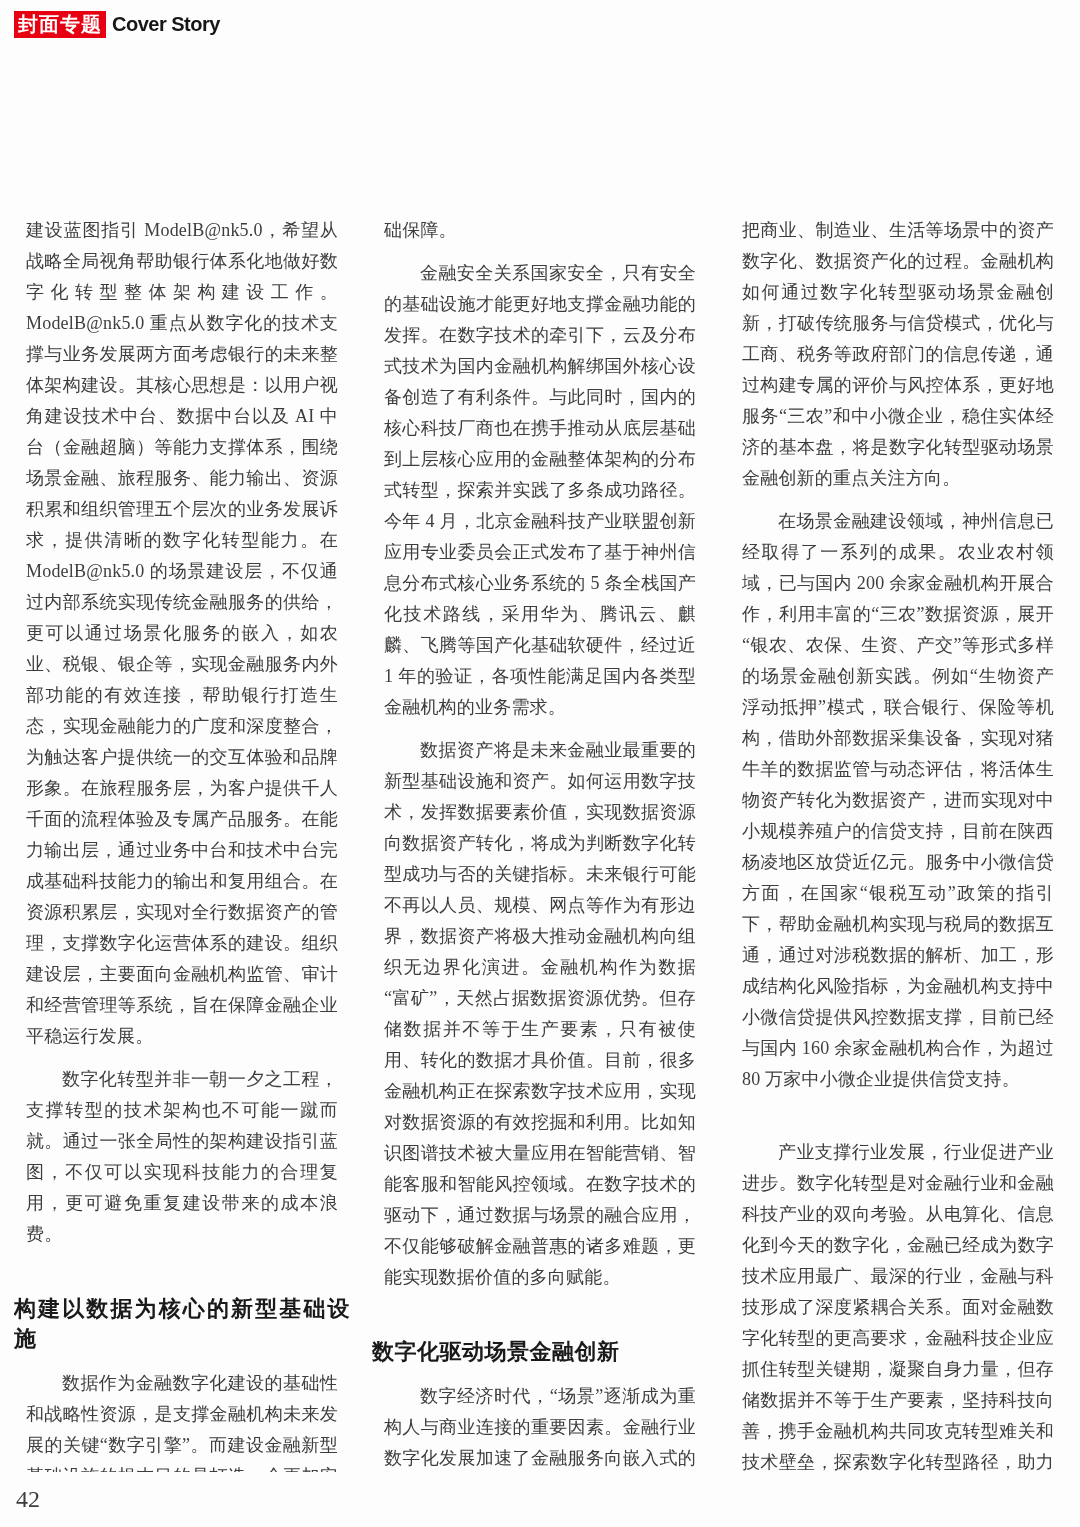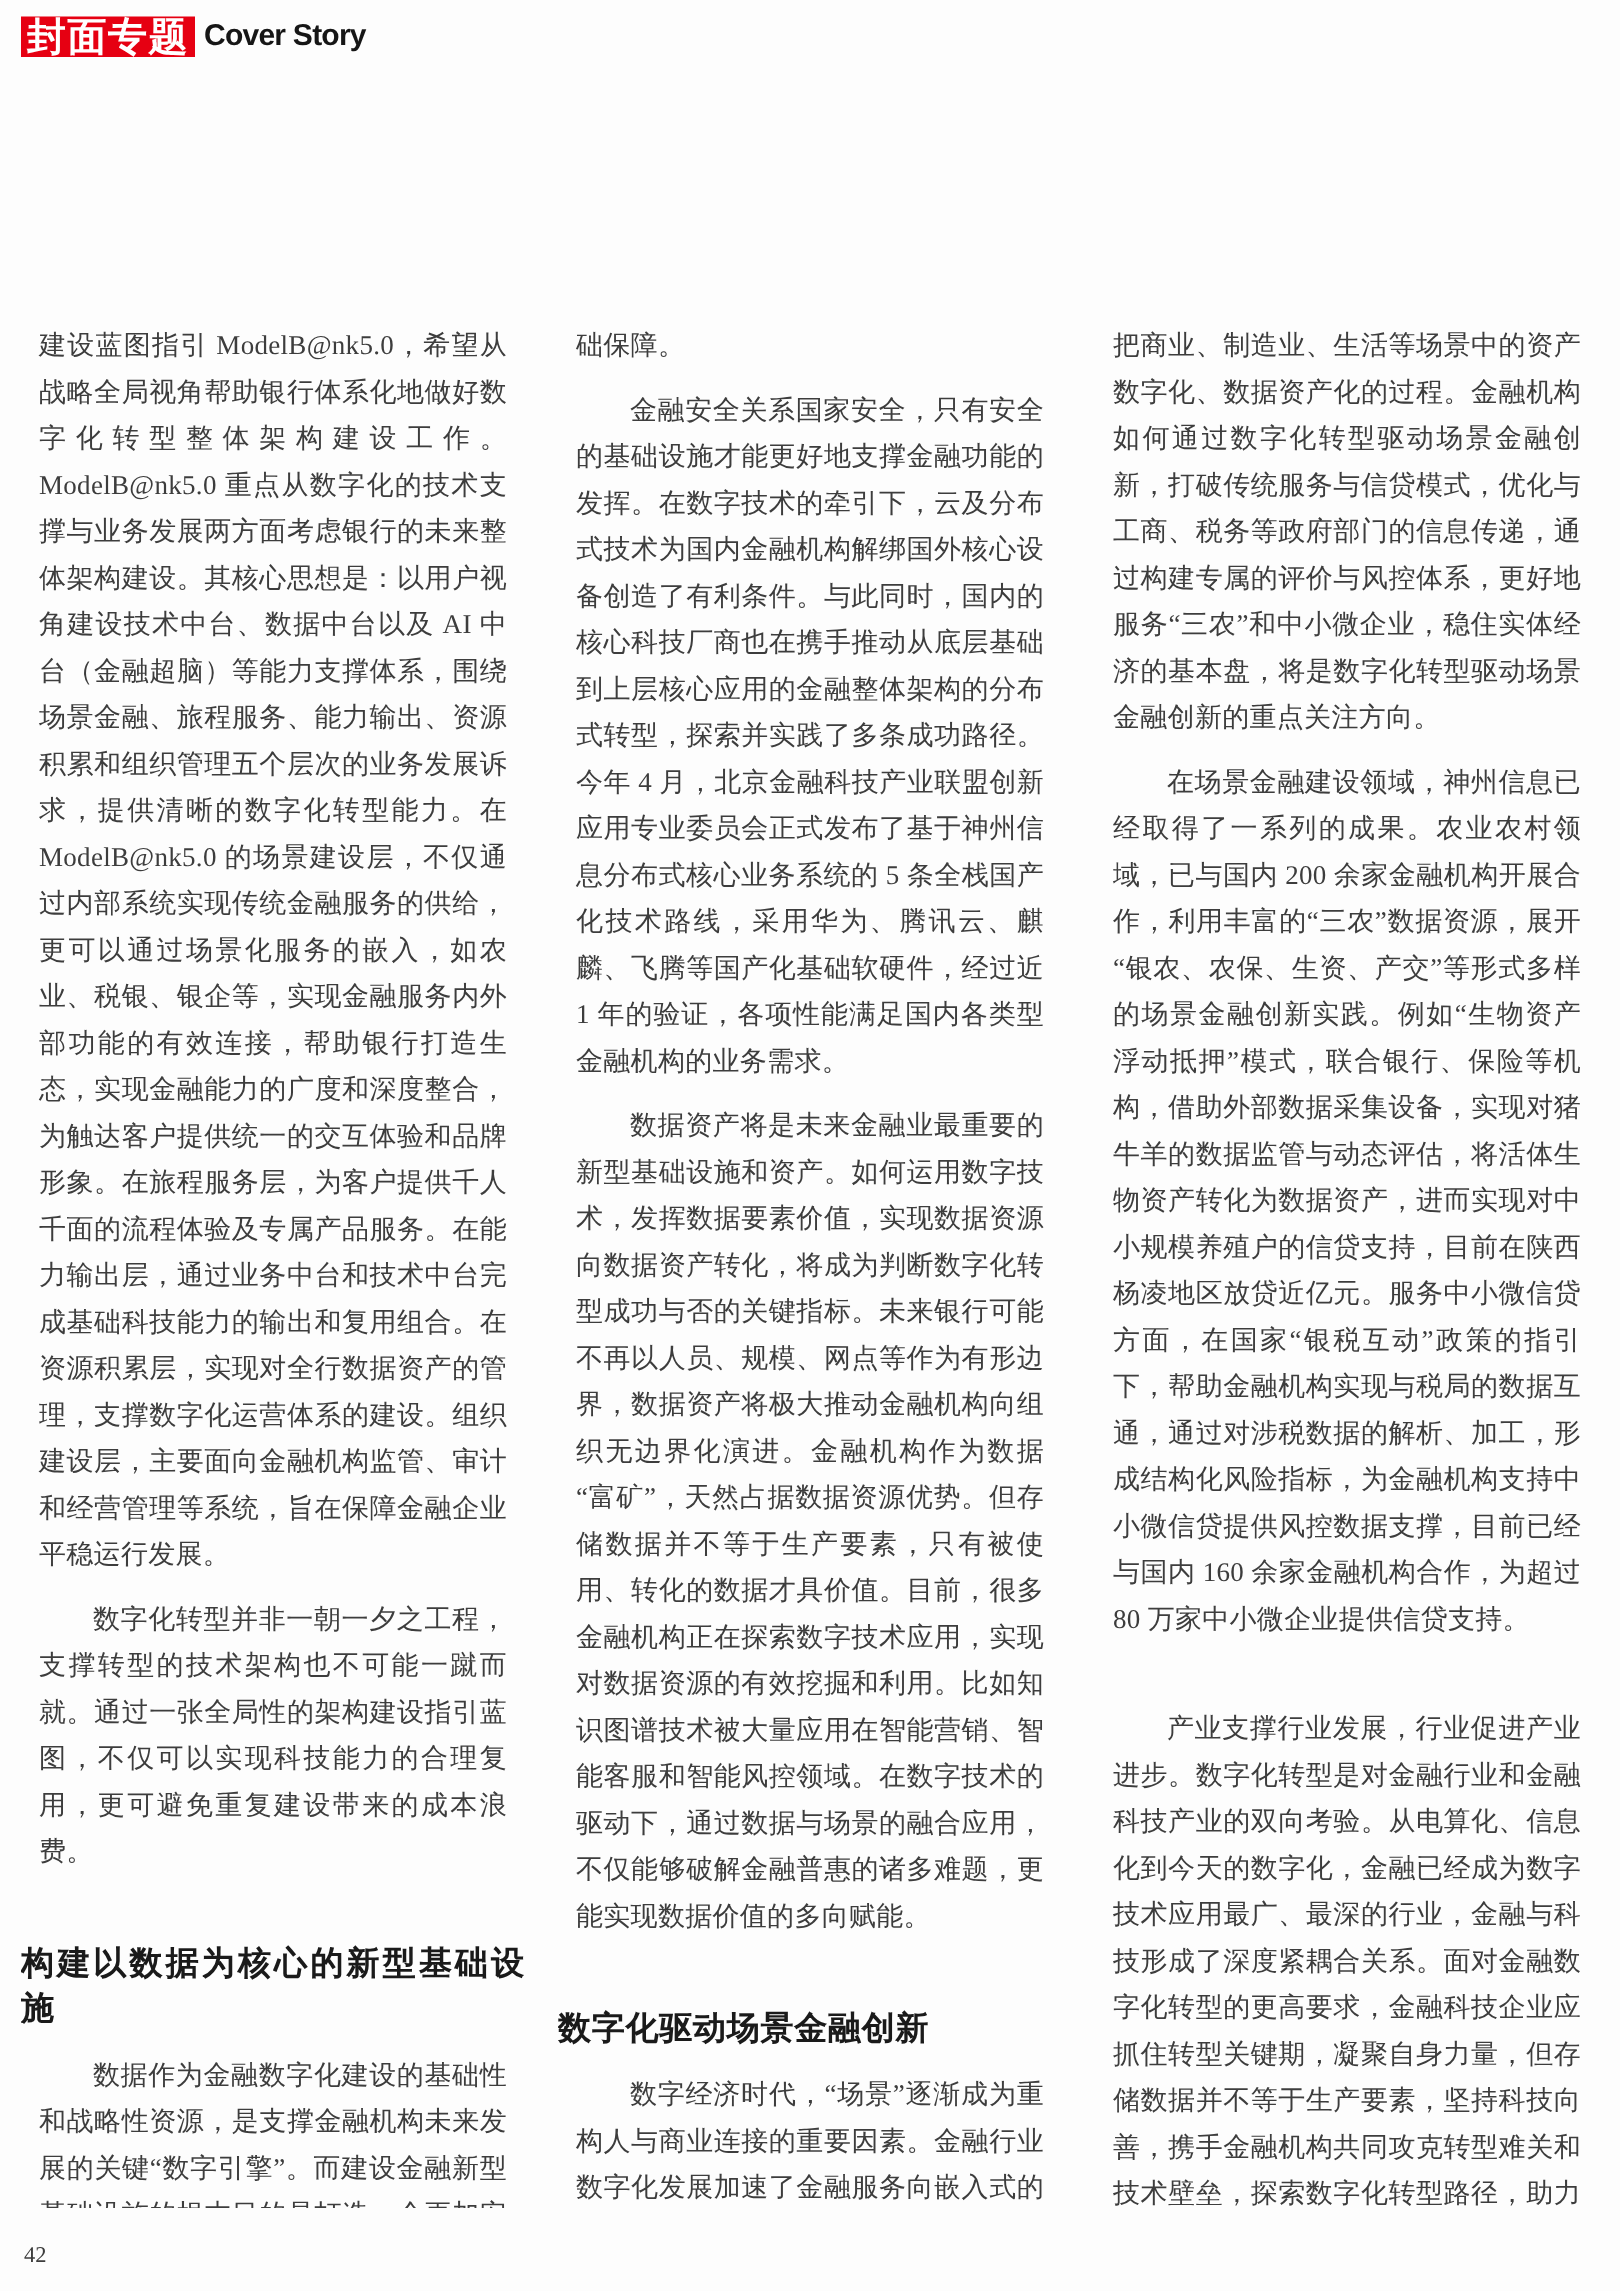--- a/index.html
+++ b/index.html
@@ -20,21 +20,21 @@
     left: 14px;
     display: flex;
     align-items: center;
     gap: 6px;
     font-family: "Liberation Sans", "DejaVu Sans", sans-serif;
   }
   .badge {
     background: #e60012;
     color: #ffffff;
     font-weight: bold;
-    font-size: 26px;
+    font-size: 20px;
     line-height: 27px;
     padding: 0 4px;
     letter-spacing: 1px;
     display: inline-block;
   }
   .header-en {
     color: #161616;
     font-weight: bold;
     font-size: 20px;
     letter-spacing: -0.5px;
@@ -88,21 +88,21 @@
     text-indent: 0;
     margin-left: 8px;
     vertical-align: -3px;
   }
 
   
   .page-number {
     position: absolute;
     left: 16px;
     bottom: 14px;
-    font-size: 15px;
+    font-size: 24px;
     color: #3d3d3d;
     font-family: "Liberation Serif", "DejaVu Serif", serif;
   }
 </style>
 </head>
 <body>
 
 <div class="page">
 
   <header class="page-header">

